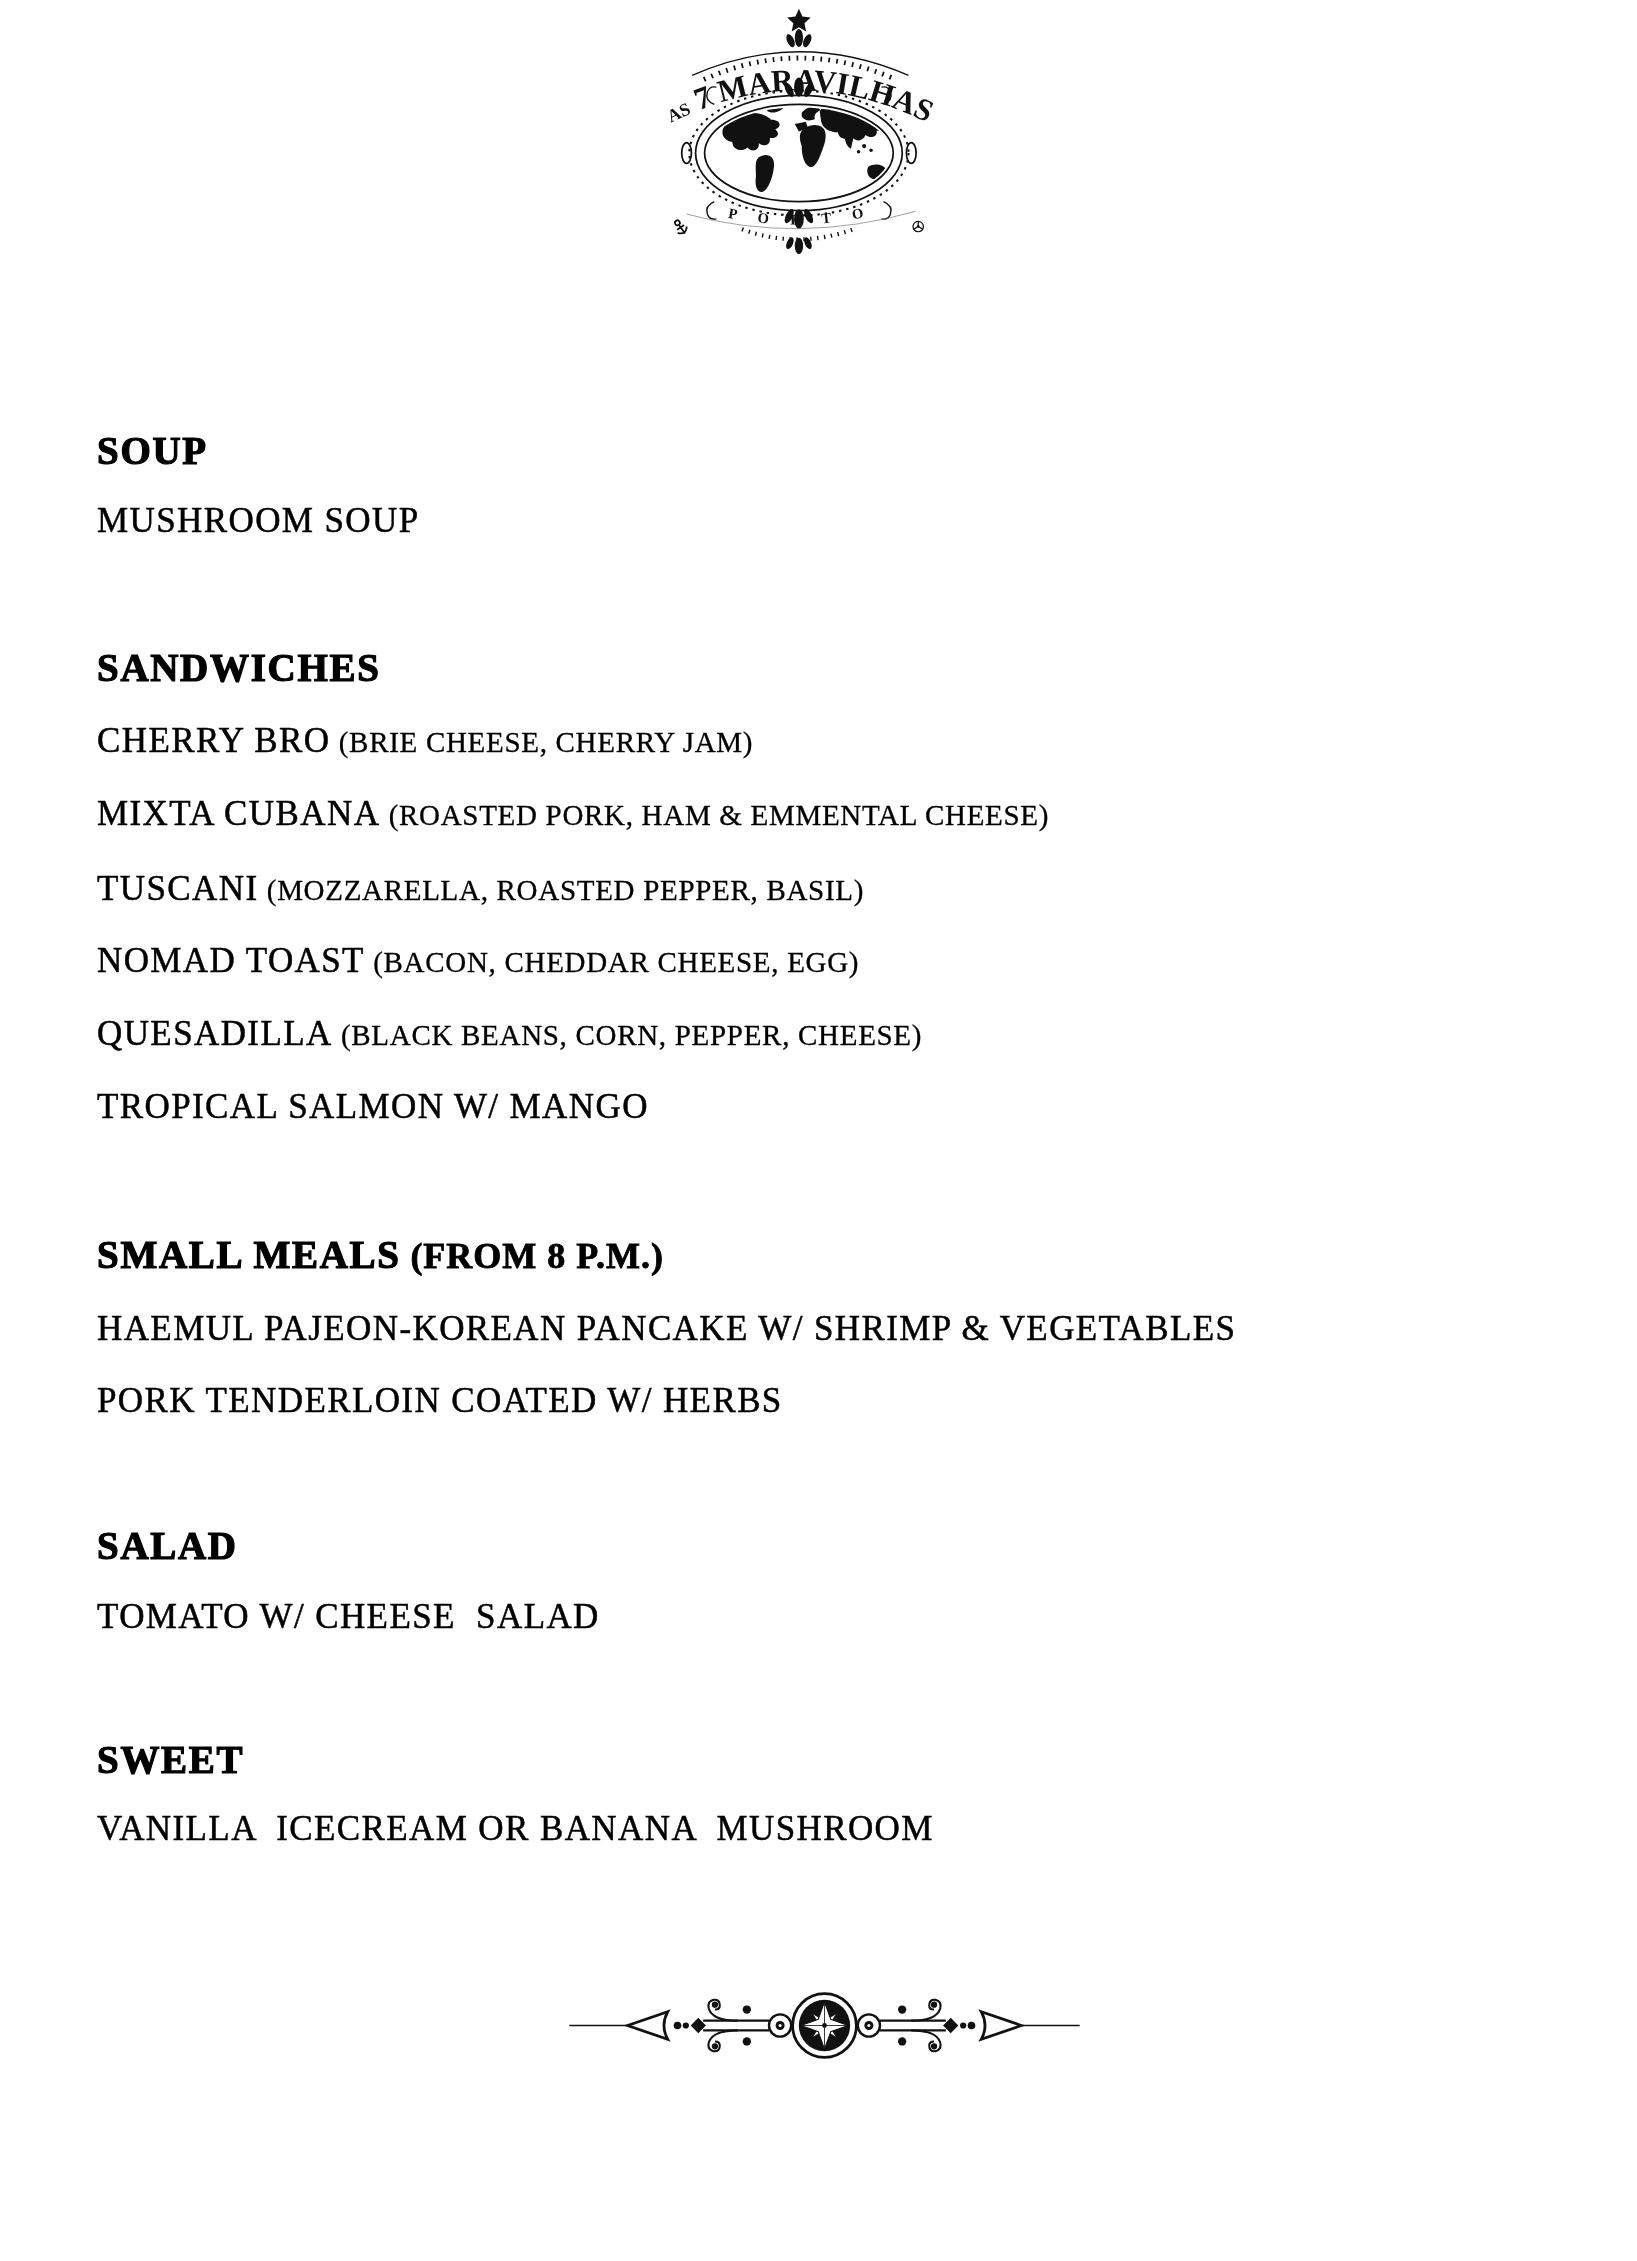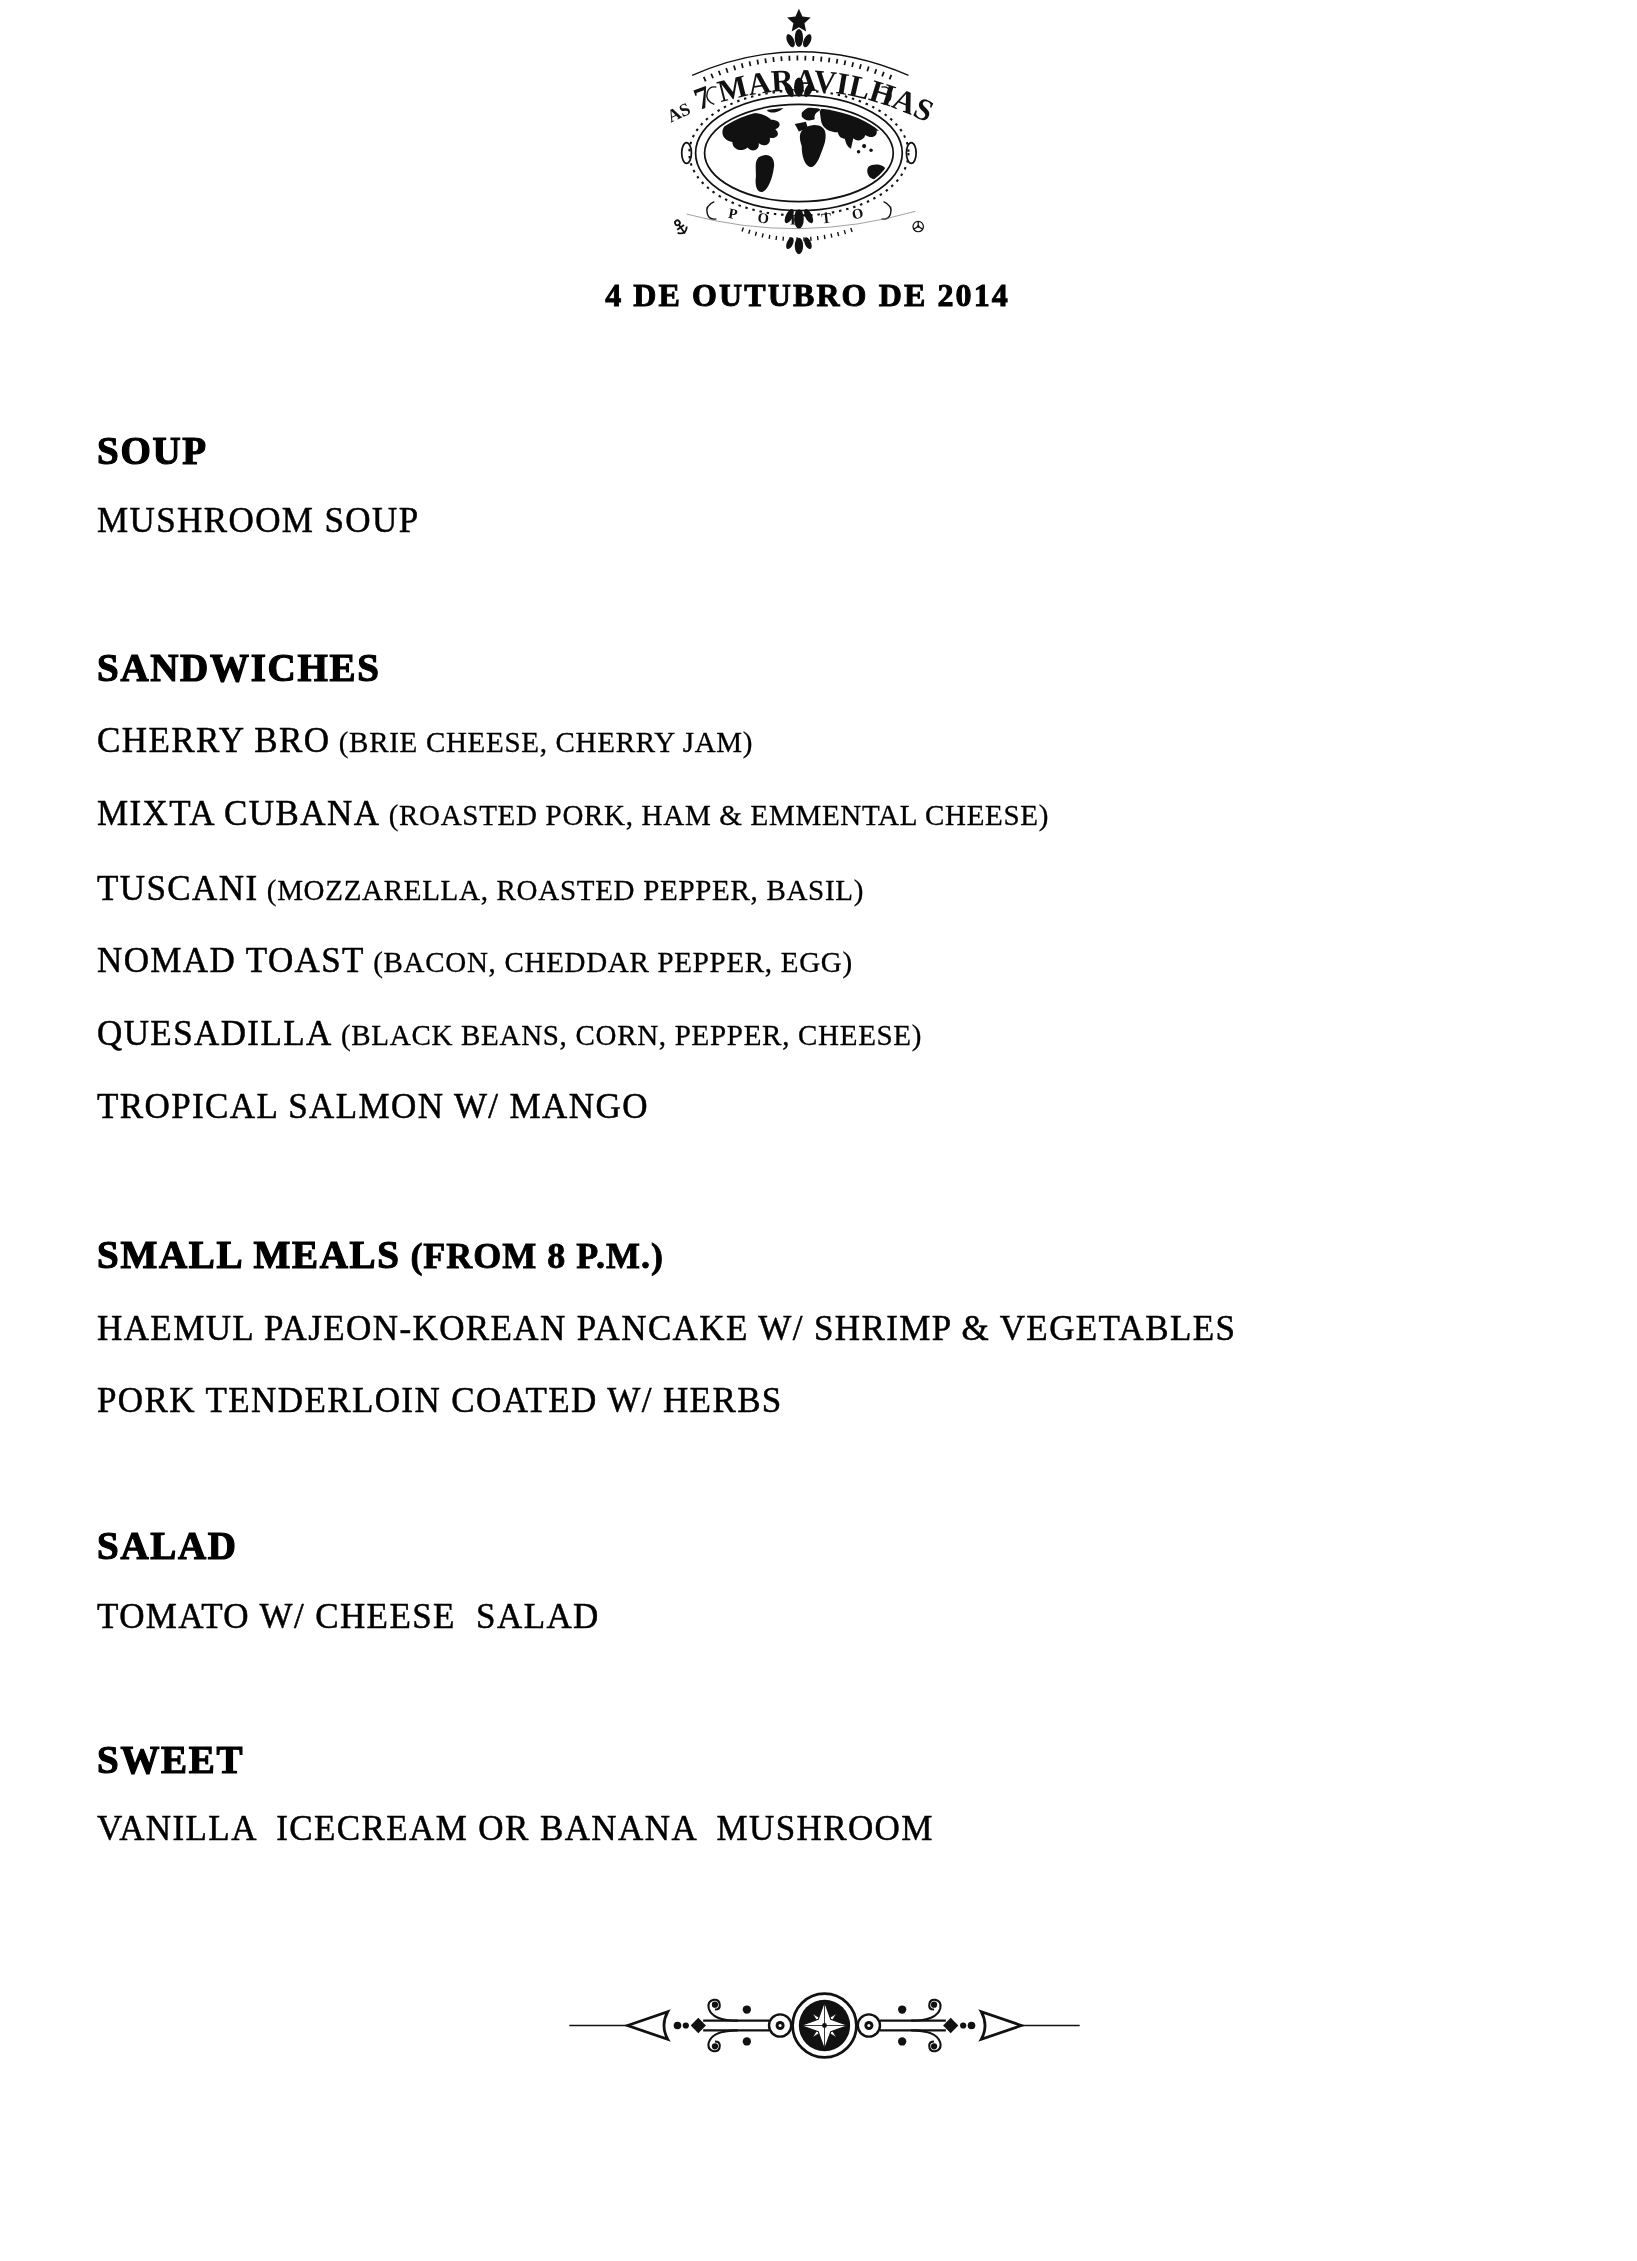--- a/index.html
+++ b/index.html
@@ -149,32 +149,31 @@
 
       <g stroke="#111" fill="none">
         <path d="M 150 322 Q 232 352 316 320" stroke-width="6" stroke-dasharray="2 8"></path>
         <ellipse cx="232" cy="346" rx="6" ry="12" fill="#111" stroke="none"></ellipse>
         <ellipse cx="219" cy="342" rx="4.5" ry="9" fill="#111" stroke="none" transform="rotate(24 219 342)"></ellipse>
         <ellipse cx="245" cy="342" rx="4.5" ry="9" fill="#111" stroke="none" transform="rotate(-24 245 342)"></ellipse>
       </g>
     </svg>
   </div>
 
-  <div class="date-line">4 DE OUTUBRO DE 2014</div>
 
   <main>
 
     <div class="line heading" style="top:431px"><span>SOUP</span><span class="hnote"></span></div>
     <div class="line item" style="top:503px"><span class="iname">MUSHROOM SOUP</span><span class="idetail"></span></div>
 
     <div class="line heading" style="top:648px"><span>SANDWICHES</span><span class="hnote"></span></div>
     <div class="line item" style="top:723px"><span class="iname">CHERRY BRO</span><span class="idetail">(BRIE CHEESE, CHERRY JAM)</span></div>
     <div class="line item" style="top:796px"><span class="iname">MIXTA CUBANA</span><span class="idetail">(ROASTED PORK, HAM &amp; EMMENTAL CHEESE)</span></div>
     <div class="line item" style="top:871px"><span class="iname">TUSCANI</span><span class="idetail">(MOZZARELLA, ROASTED PEPPER, BASIL)</span></div>
-    <div class="line item" style="top:943px"><span class="iname">NOMAD TOAST</span><span class="idetail">(BACON, CHEDDAR PEPPER, EGG)</span></div>
+    <div class="line item" style="top:943px"><span class="iname">NOMAD TOAST</span><span class="idetail">(BACON, CHEDDAR CHEESE, EGG)</span></div>
     <div class="line item" style="top:1016px"><span class="iname">QUESADILLA</span><span class="idetail">(BLACK BEANS, CORN, PEPPER, CHEESE)</span></div>
     <div class="line item" style="top:1089px"><span class="iname">TROPICAL SALMON W/ MANGO</span><span class="idetail"></span></div>
 
     <div class="line heading" style="top:1235px"><span>SMALL MEALS</span><span class="hnote">(FROM 8 P.M.)</span></div>
     <div class="line item" style="top:1311px"><span class="iname">HAEMUL PAJEON-KOREAN PANCAKE W/ SHRIMP &amp; VEGETABLES</span><span class="idetail"></span></div>
     <div class="line item" style="top:1383px"><span class="iname">PORK TENDERLOIN COATED W/ HERBS</span><span class="idetail"></span></div>
 
     <div class="line heading" style="top:1526px"><span>SALAD</span><span class="hnote"></span></div>
     <div class="line item" style="top:1599px"><span class="iname">TOMATO W/ CHEESE  SALAD</span><span class="idetail"></span></div>
 

